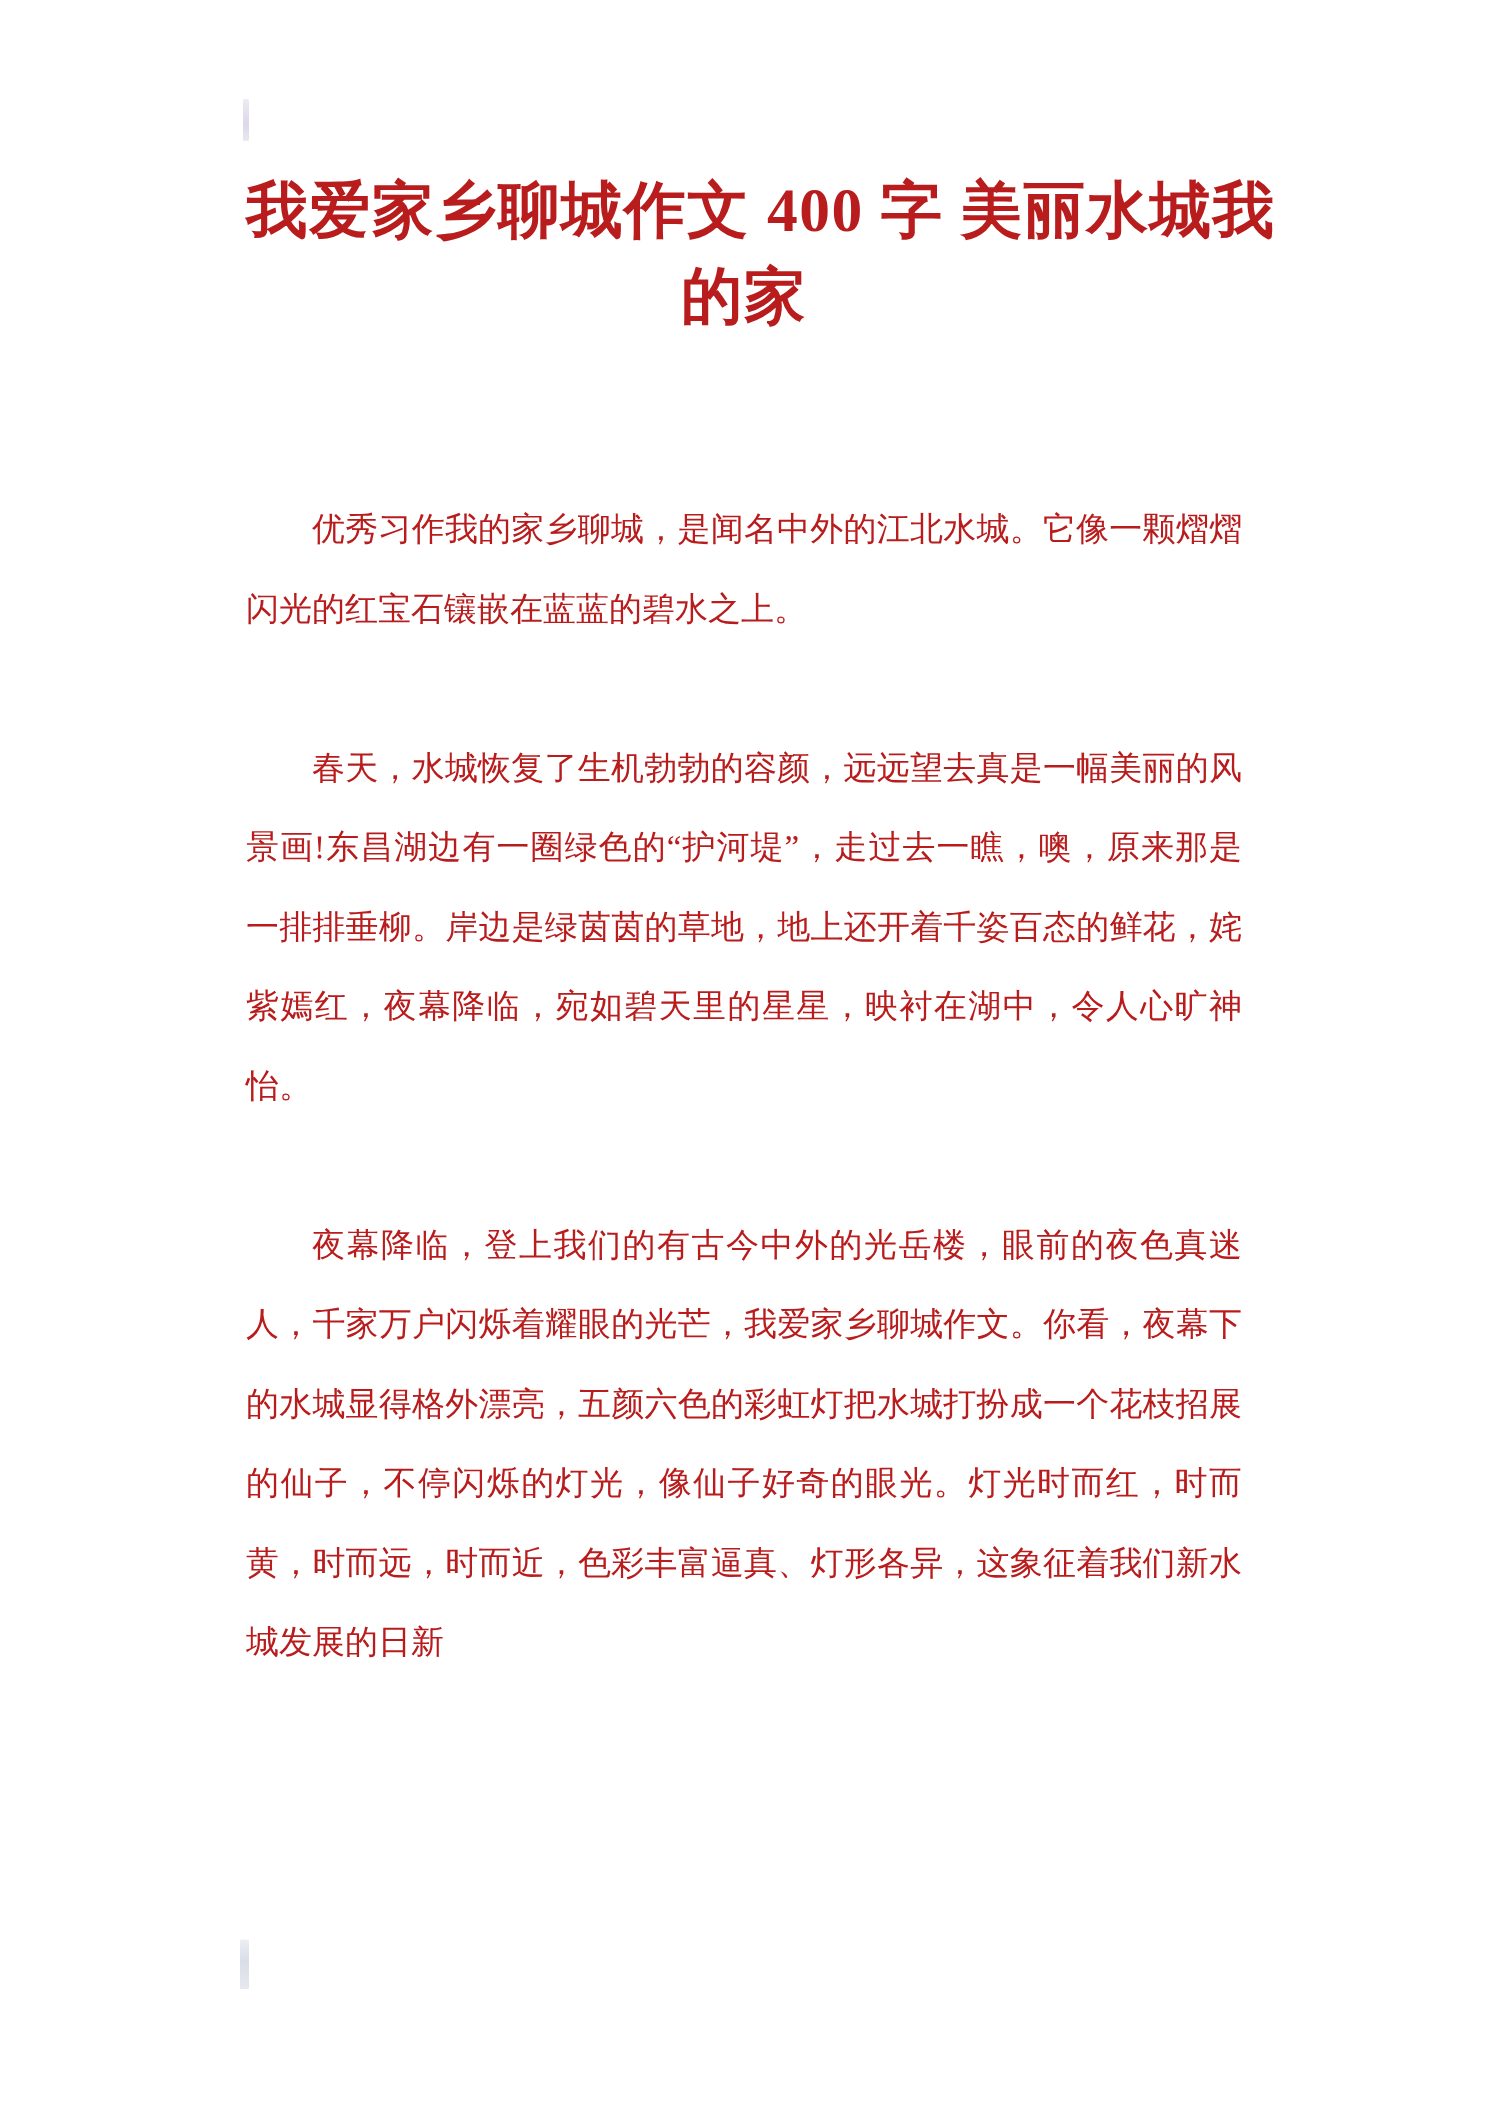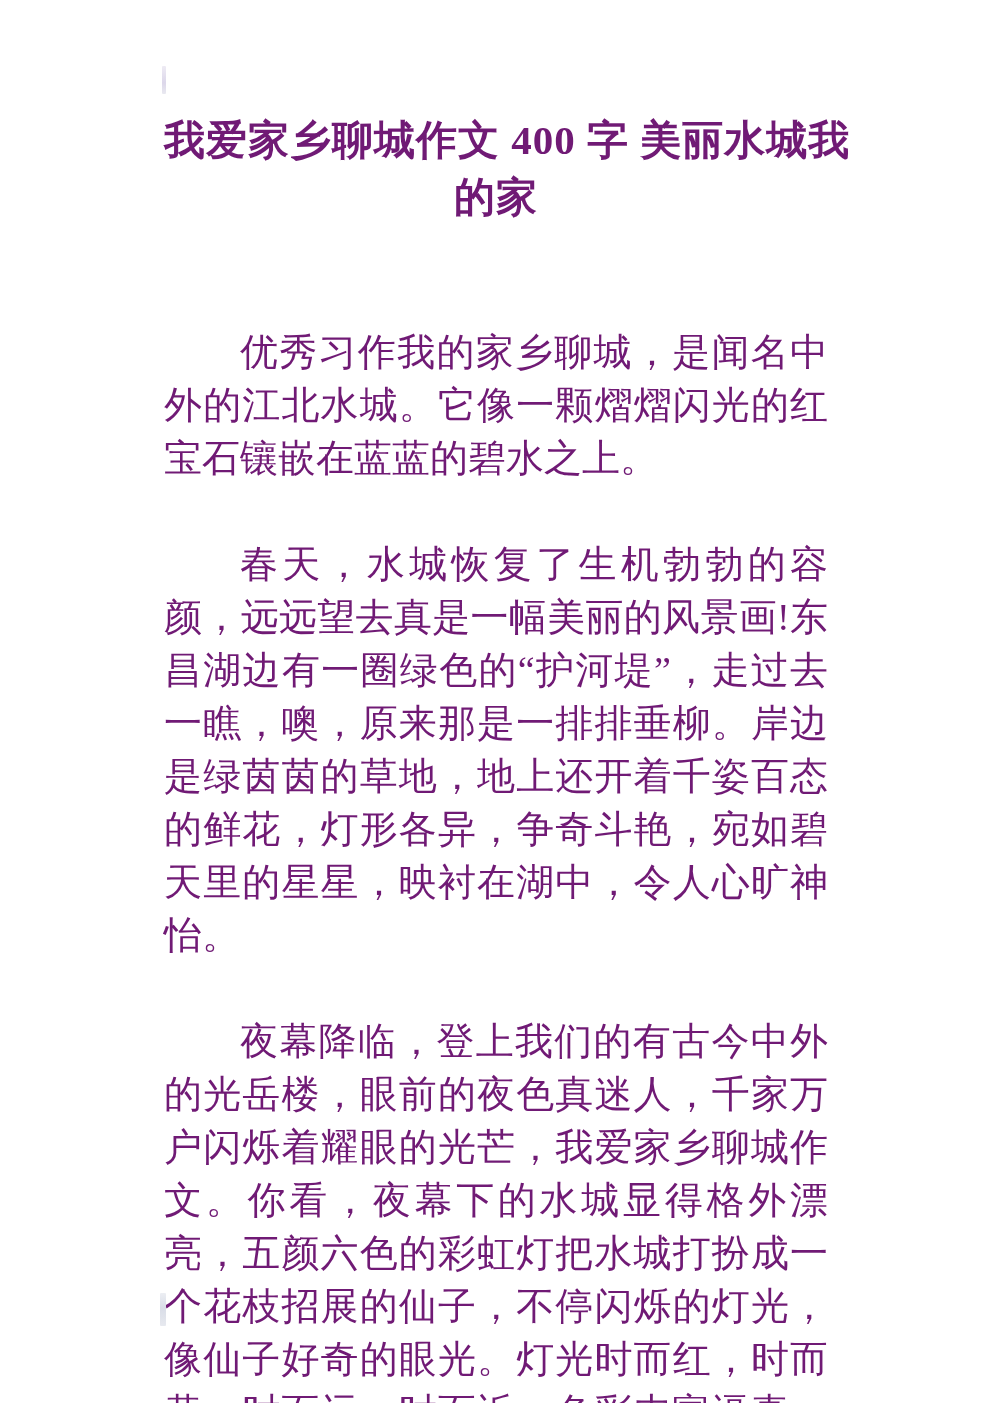--- a/index.html
+++ b/index.html
@@ -6,21 +6,21 @@
     margin: 0;
     padding: 0;
     background: #ffffff;
   }
   .page {
     position: relative;
     width: 992px;
     height: 1403px;
     background: #ffffff;
     overflow: hidden;
-    color: #701a75;
+    color: #b91c1c;
     font-family: "Liberation Serif", "DejaVu Serif", serif;
   }
   .content {
     width: 664px;
     margin: 0 auto;
     padding-top: 112px;
   }
   .title {
     margin: 0 0 100px 0;
     font-size: 41px;
@@ -28,21 +28,21 @@
     line-height: 57px;
     text-align: center;
     letter-spacing: 1px;
   }
   .title-line {
     display: block;
     white-space: nowrap;
   }
   .body-text .para {
     margin: 0 0 53px 0;
-    font-size: 38px;
+    font-size: 22px;
     line-height: 53px;
     text-align: justify;
     text-indent: 2em;
     font-family: Liberation Serif, serif;
   }
   .body-text .para:last-child {
     margin-bottom: 0;
   }
   
   .margin-mark {
@@ -75,18 +75,18 @@
 
   <div class="content">
 
     <h1 class="title">
       <span class="title-line">我爱家乡聊城作文 400 字 美丽水城我</span>
       <span class="title-line">的家</span>
     </h1>
 
     <div class="body-text">
       <p class="para">优秀习作我的家乡聊城，是闻名中外的江北水城。它像一颗熠熠闪光的红宝石镶嵌在蓝蓝的碧水之上。</p>
-      <p class="para">春天，水城恢复了生机勃勃的容颜，远远望去真是一幅美丽的风景画!东昌湖边有一圈绿色的“护河堤”，走过去一瞧，噢，原来那是一排排垂柳。岸边是绿茵茵的草地，地上还开着千姿百态的鲜花，灯形各异，争奇斗艳，宛如碧天里的星星，映衬在湖中，令人心旷神怡。</p>
+      <p class="para">春天，水城恢复了生机勃勃的容颜，远远望去真是一幅美丽的风景画!东昌湖边有一圈绿色的“护河堤”，走过去一瞧，噢，原来那是一排排垂柳。岸边是绿茵茵的草地，地上还开着千姿百态的鲜花，姹紫嫣红，夜幕降临，宛如碧天里的星星，映衬在湖中，令人心旷神怡。</p>
       <p class="para">夜幕降临，登上我们的有古今中外的光岳楼，眼前的夜色真迷人，千家万户闪烁着耀眼的光芒，我爱家乡聊城作文。你看，夜幕下的水城显得格外漂亮，五颜六色的彩虹灯把水城打扮成一个花枝招展的仙子，不停闪烁的灯光，像仙子好奇的眼光。灯光时而红，时而黄，时而远，时而近，色彩丰富逼真、灯形各异，这象征着我们新水城发展的日新</p>
     </div>
 
   </div>
 </div>
 
 </body></html>

